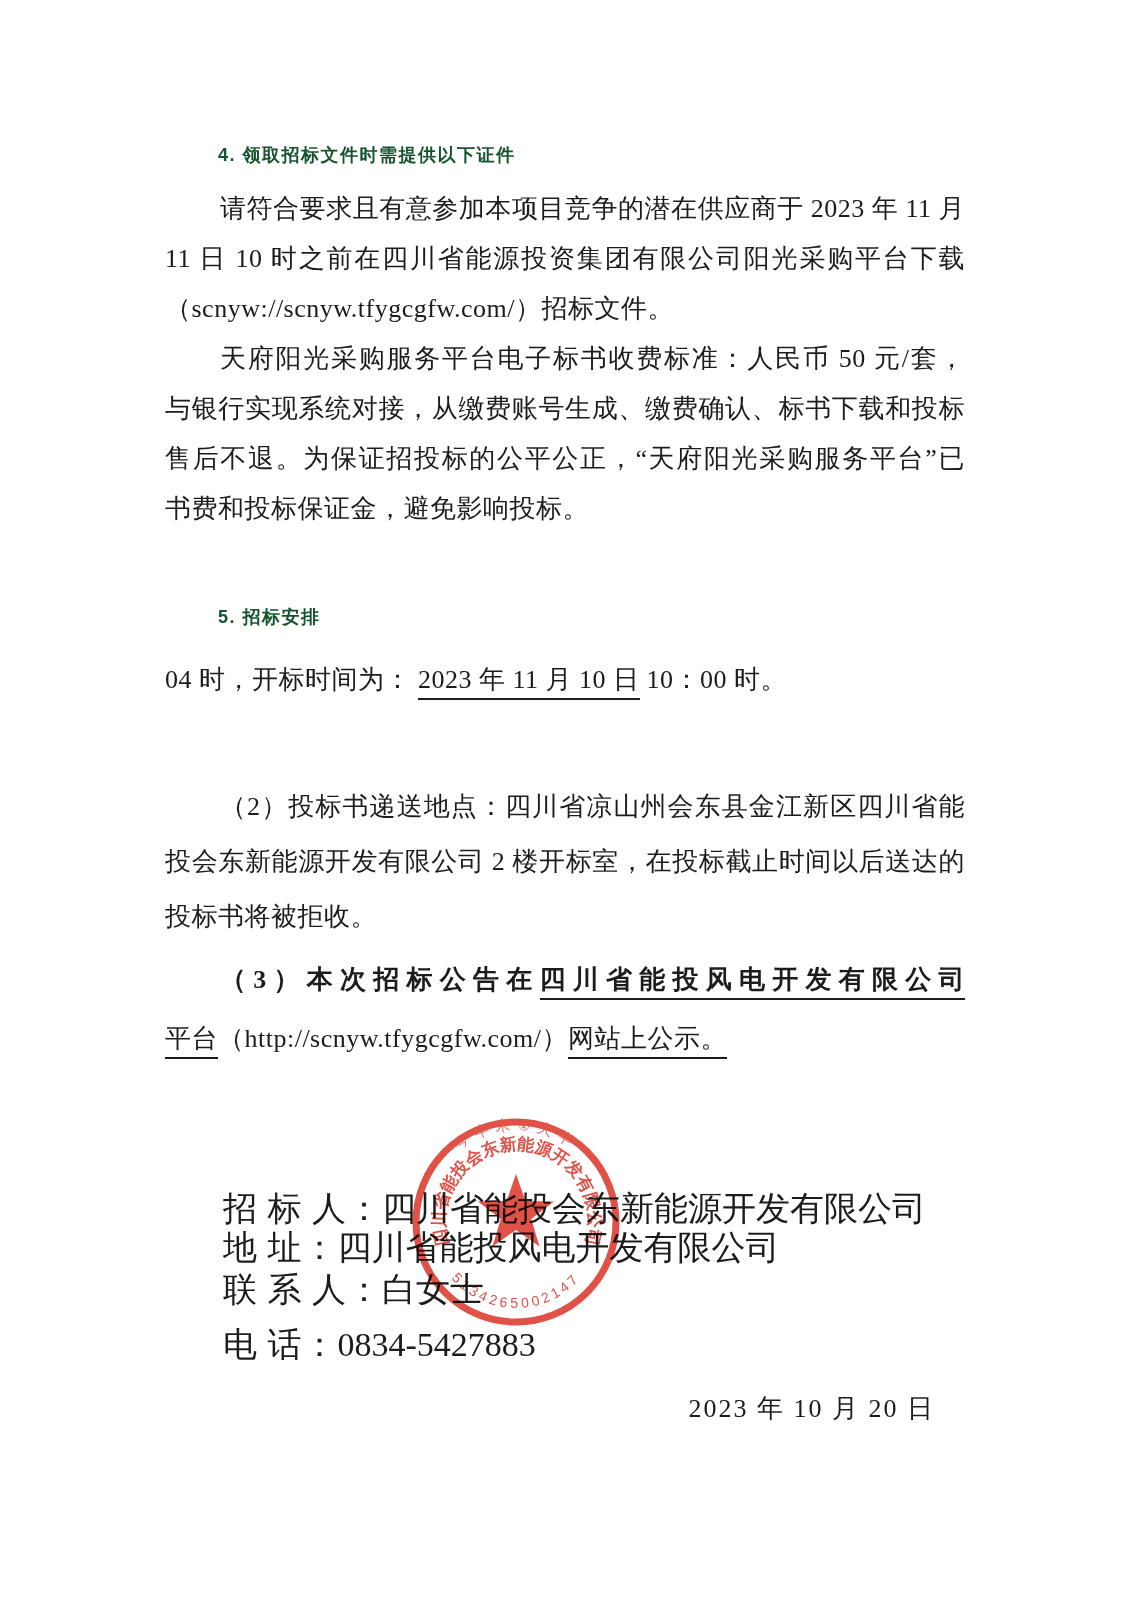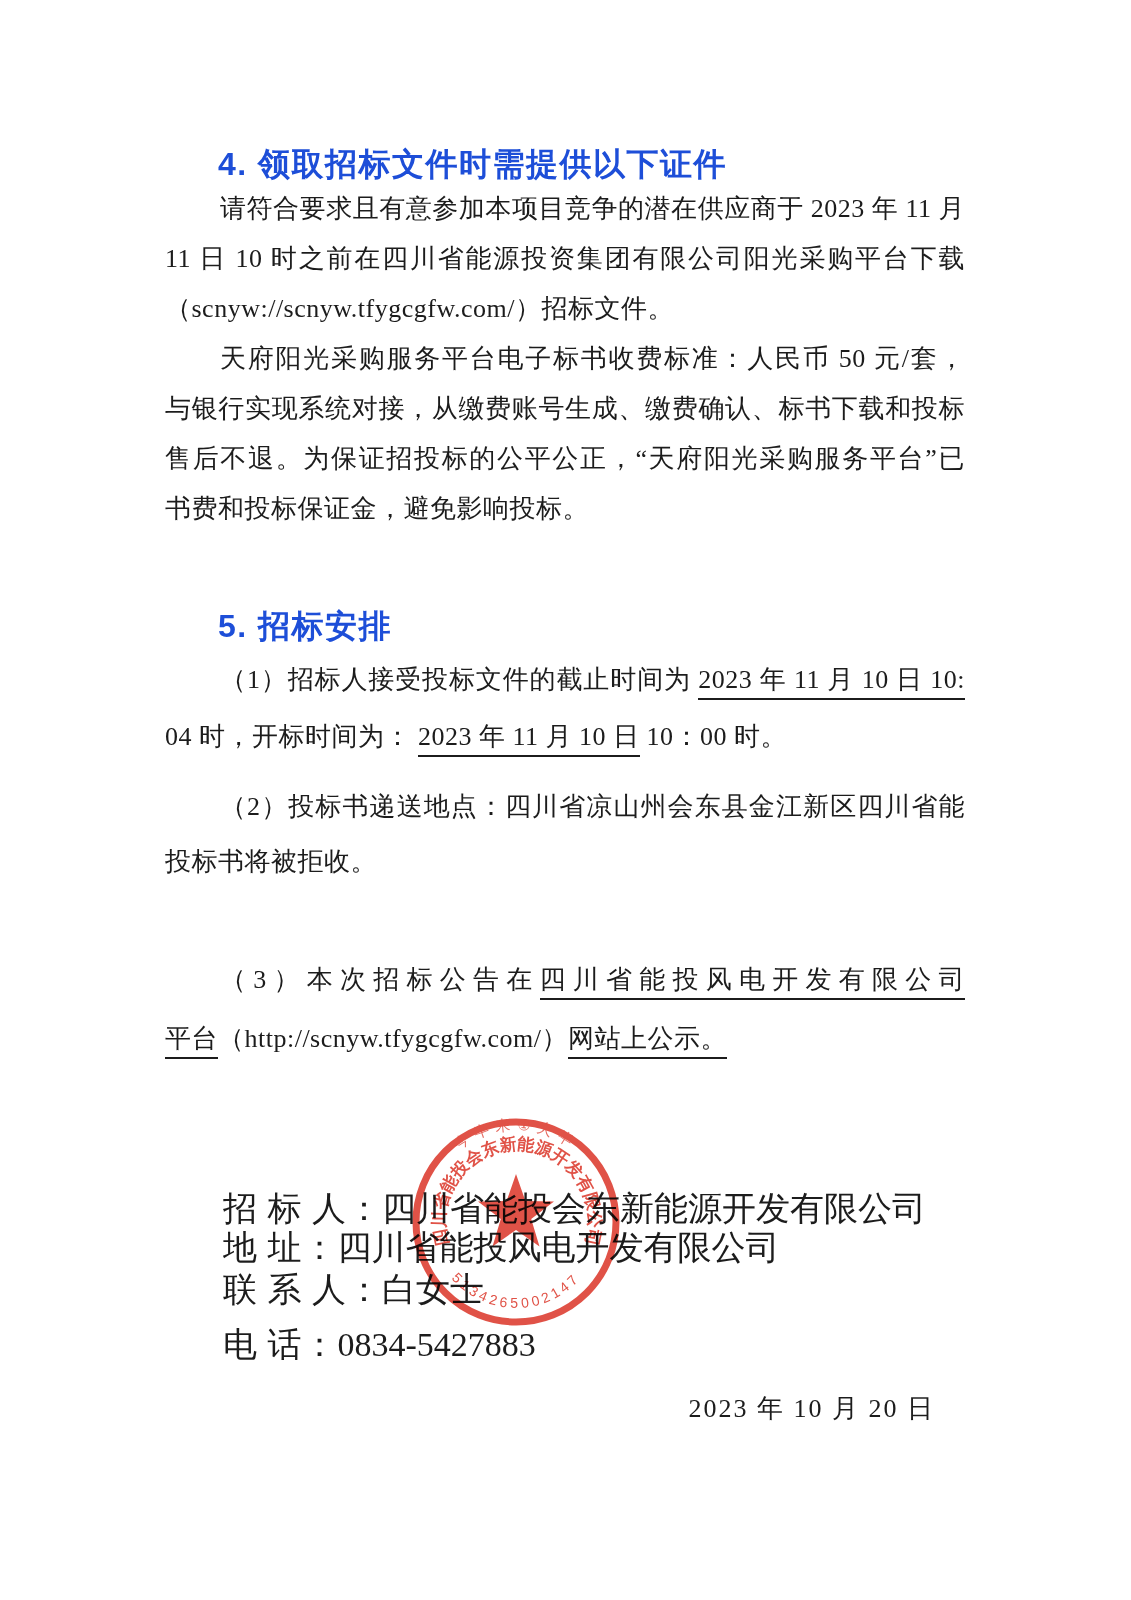--- a/index.html
+++ b/index.html
@@ -12,24 +12,24 @@
     font-family:"Liberation Serif","DejaVu Serif",serif;
     color:#1c1c1c;
   }
   .doc-body{
     position:absolute;left:165px;top:0;width:800px;
   }
   .section{position:absolute;left:0;width:800px;}
   .heading{
     font-family:"Liberation Sans","DejaVu Sans",sans-serif;
     font-weight:700;
-    font-size:32px;
+    font-size:18px;
     letter-spacing:1.5px;
     padding-left:53px;
-    color:#1d4ed8;
+    color:#14532d;
     white-space:nowrap;
   }
   .line{
     font-size:26px;
     line-height:34px;
     letter-spacing:0.5px;
     overflow:visible;
     white-space:nowrap;
   }
   .line.just{
@@ -78,29 +78,29 @@
       <div class="section" style="top: 342px;">
         <div class="line just ind" style="height: 50px;"><span>天府阳光采购服务平台电子标书收费标准：人民币 50 元/套，</span></div>
         <div class="line just" style="height: 50px;"><span>与银行实现系统对接，从缴费账号生成、缴费确认、标书下载和投标</span></div>
         <div class="line just" style="height: 50px;"><span>售后不退。为保证招投标的公平公正，“天府阳光采购服务平台”已</span></div>
         <div class="line" style="height: 50px;"><span>书费和投标保证金，避免影响投标。</span></div>
       </div>
       <div class="section" style="top: 605px;">
         <div class="heading">5. 招标安排</div>
       </div>
       <div class="section" style="top: 663px;">
-        <div class="line just ind" style="height: 57px;"><span>（1）招标人接受投标文件的截止时间为 </span><span class="u">2023 年 11 月 10 日 10:</span></div>
         <div class="line" style="height: 57px;"><span>04 时，开标时间为： </span><span class="u">2023 年 11 月 10 日</span><span> 10：00 时。</span></div>
       </div>
       <div class="section" style="top: 790px;">
         <div class="line just ind" style="height: 55px;"><span>（2）投标书递送地点：四川省凉山州会东县金江新区四川省能</span></div>
+        <div class="line just" style="height: 55px;"><span>投会东新能源开发有限公司 2 楼开标室，在投标截止时间以后送达的</span></div>
         <div class="line" style="height: 55px;"><span>投标书将被拒收。</span></div>
       </div>
       <div class="section" style="top: 963px;">
-        <div class="line just ind" style="height: 59px;"><span>（3）本次招标公告在</span><span class="u">四川省能投风电开发有限公司</span></div>
+        <div class="line just ind" style="height: 59px; font-weight: bold;"><span>（3）本次招标公告在</span><span class="u">四川省能投风电开发有限公司</span></div>
         <div class="line" style="height: 59px;"><span class="u">平台</span><span>（http://scnyw.tfygcgfw.com/）</span><span class="u">网站上公示。</span></div>
       </div>
     </div>
 
   <div class="contact" id="contact-block">
       <div class="contact-row" style="top: 1192px;"><span class="contact-label">招 标 人：</span><span class="contact-value">四川省能投会东新能源开发有限公司</span></div>
       <div class="contact-row" style="top: 1231px;"><span class="contact-label">地   址：</span><span class="contact-value">四川省能投风电开发有限公司</span></div>
       <div class="contact-row" style="top: 1273px;"><span class="contact-label">联 系 人：</span><span class="contact-value">白女士</span></div>
       <div class="contact-row" style="top: 1328px;"><span class="contact-label">电   话：</span><span class="contact-value">0834-5427883</span></div>
     </div>

